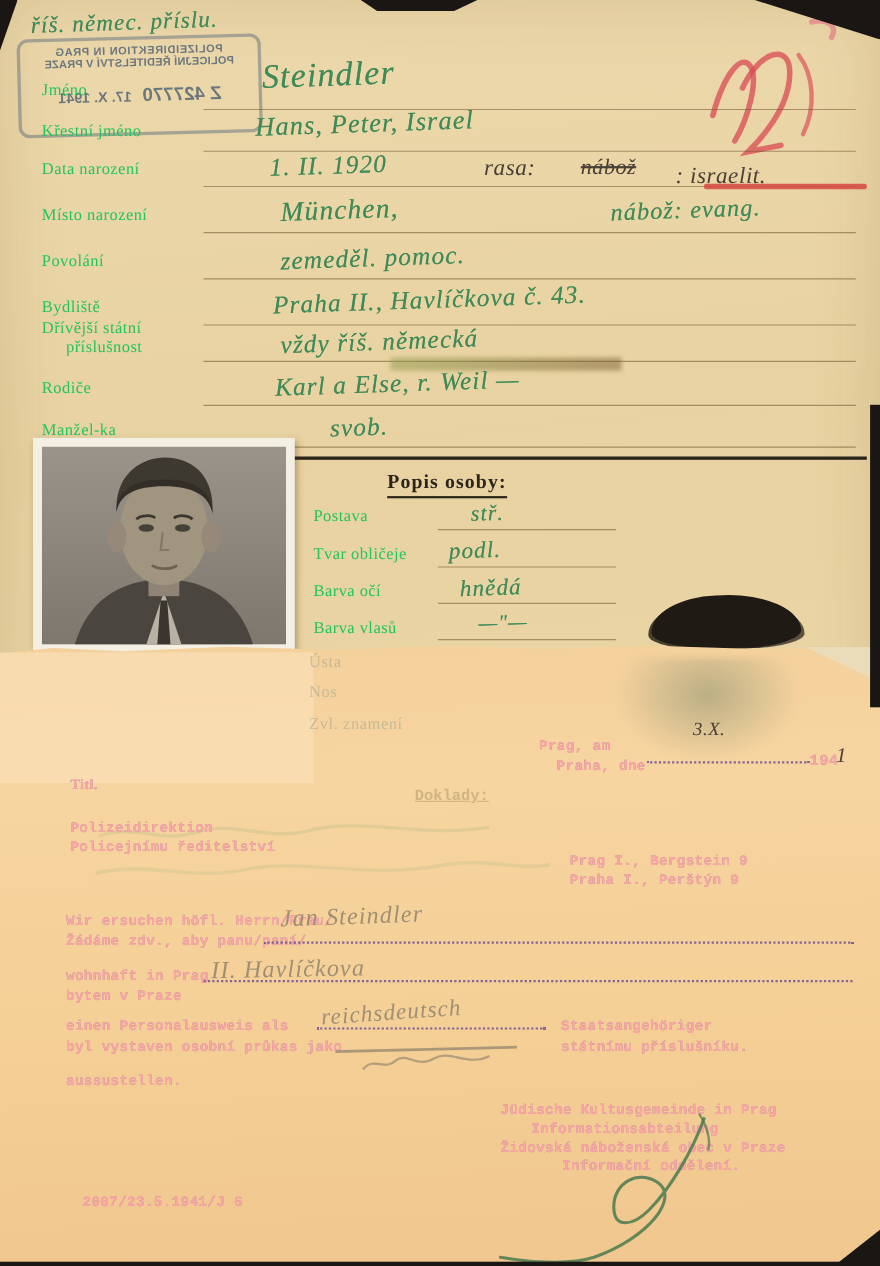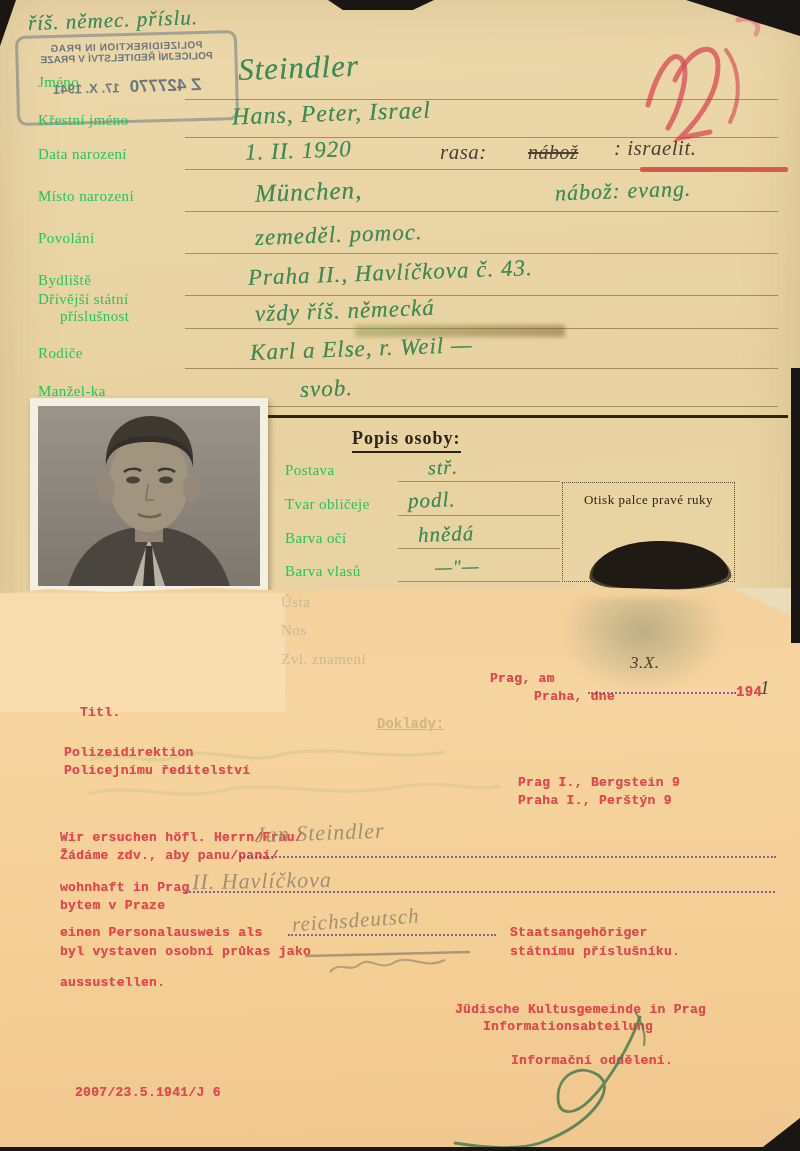--- a/index.html
+++ b/index.html
@@ -60,21 +60,21 @@
              box-shadow:0 -3px 7px rgba(70,45,15,.3); }
   .patch { position:absolute; left:0; top:593px; width:285px; height:119px; background:rgba(255,242,214,.30); }
   .cream-corner { position:absolute; left:731px; top:588px; width:69px; height:32px; background:#e7ddc0;
                   clip-path:polygon(0 0,100% 0,100% 100%); opacity:.8; }
 
   .ghost { position:absolute; color:rgba(120,145,135,.38); font-size:15px; letter-spacing:.5px; }
   .ghost-h { position:absolute; color:rgba(150,135,85,.40); font-size:14px; font-weight:bold;
              font-family:"Liberation Mono", monospace; text-decoration:underline;margin-left:25px; }
 
   .tw { position:absolute; font-family:"Liberation Mono", monospace; font-weight:bold; font-size:13px;
-        color:#ef4444; letter-spacing:.3px; white-space:nowrap; text-shadow:0 0 .5px rgba(106,71,149,.6); }
+        color:#fca5a5; letter-spacing:.3px; white-space:nowrap; text-shadow:0 0 .5px rgba(106,71,149,.6); }
   .dots { position:absolute; border-bottom:2px dotted rgba(106,71,149,.8); }
 
   svg.mark { position:absolute; overflow:visible; }
 </style>
 </head>
 <body>
 
 <div class="scan">
   <div class="card"></div>
 
@@ -102,21 +102,21 @@
 
   <div class="lbl" style="left:38px; top:112px;">Křestní jméno</div>
   <div class="fline" style="left:185px; top:98px; width:593px; height:40px;"></div>
   <div class="hw" style="left:232px; top:100px; font-size:24px;">Hans, Peter, Israel</div>
 
   <div class="lbl" style="left:38px; top:146px;">Data narození</div>
   <div class="fline" style="left:185px; top:130px; width:593px; height:40px;"></div>
   <div class="hw" style="left:245px; top:138px; font-size:23px;">1. II. 1920</div>
   <div class="ink" style="left:440px; top:140px; font-size:21px;">rasa:</div>
   <div class="ink struck" style="left:528px; top:141px; font-size:20px;">nábož</div>
-  <div class="ink" style="left:614px; top:136px; font-size:21px;">: israelit.</div>
+  <div class="ink" style="left:614px; top:147px; font-size:21px;">: israelit.</div>
   <div class="redbar" style="left:640px; top:167px; width:148px; height:5px;"></div>
 
   <div class="lbl" style="left:38px; top:188px;">Místo narození</div>
   <div class="fline" style="left:185px; top:172px; width:593px; height:40px;"></div>
   <div class="hw" style="left:255px; top:178px; font-size:25px;">München,</div>
   <div class="hw" style="left:555px; top:178px; font-size:22px;">nábož: evang.</div>
 
   <div class="lbl" style="left:38px; top:230px;">Povolání</div>
   <div class="fline" style="left:185px; top:214px; width:593px; height:40px;"></div>
   <div class="hw" style="left:255px; top:222px; font-size:23px;">zemeděl. pomoc.</div>
@@ -176,47 +176,44 @@
   <div class="lbl" style="left:285px; top:496px;">Tvar obličeje</div>
   <div class="fline" style="left:398px; top:500px; width:162px; height:16px;"></div>
   <div class="hw" style="left:408px; top:488px; font-size:21px;">podl.</div>
   <div class="lbl" style="left:285px; top:530px;">Barva očí</div>
   <div class="fline" style="left:398px; top:533px; width:162px; height:16px;"></div>
   <div class="hw" style="left:418px; top:522px; font-size:21px;">hnědá</div>
   <div class="lbl" style="left:285px; top:563px;">Barva vlasů</div>
   <div class="fline" style="left:398px; top:566px; width:162px; height:16px;"></div>
   <div class="hw" style="left:435px; top:556px; font-size:19px;">—"—</div>
 
-  <div class="fp-box">
-    <div class="fp-label">Otisk palce pravé ruky</div>
-  </div>
   <div class="fp-blob"></div>
 
   <div class="overlay"></div>
   <div class="patch"></div>
   <div class="cream-corner"></div>
   <div class="fp-smudge"></div>
 
   <div class="ghost" style="left:281px; top:594px;">Ústa</div>
   <div class="ghost" style="left:281px; top:622px;">Nos</div>
   <div class="ghost" style="left:281px; top:651px;">Zvl. znamení</div>
   <div class="ghost-h" style="left:352px; top:716px;">Doklady:</div>
   <svg class="mark" style="left:85px; top:742px;" width="420" height="70" viewBox="0 0 420 70">
     <path d="M5,18 C40,6 60,26 95,14 C130,4 160,24 200,12 C250,2 300,20 360,10" fill="none" stroke="#5a9a6a" stroke-width="3" opacity=".14"></path>
     <path d="M2,52 C50,40 90,60 140,48 C190,38 250,58 320,44 C360,38 390,50 415,44" fill="none" stroke="#5a9a6a" stroke-width="3" opacity=".12"></path>
   </svg>
 
   <div class="tw" style="left:490px; top:671px;">Prag, am</div>
-  <div class="tw" style="left:490px; top:689px;padding-left:44px;">Praha, dne</div>
+  <div class="tw" style="left:462px; top:689px;padding-left:44px;">Praha, dne</div>
   <div class="ink" style="left:630px; top:653px; font-size:17px;">3.X.</div>
   <div class="dots" style="left:588px; top:680px; width:148px; height:14px;"></div>
   <div class="tw" style="left:736px; top:684px; font-size:14px;">194</div>
   <div class="ink" style="left:760px; top:677px; font-size:19px;">1</div>
 
-  <div class="tw" style="left:80px; top:705px;">Titl.</div>
+  <div class="tw" style="left:64px; top:705px;font-family:Liberation Serif, serif;">Titl.</div>
   <div class="tw" style="left:64px; top:745px;">Polizeidirektion</div>
   <div class="tw" style="left:64px; top:763px;">Policejnímu ředitelství</div>
   <div class="tw" style="left:518px; top:775px;">Prag I., Bergstein 9</div>
   <div class="tw" style="left:518px; top:793px;">Praha I., Perštýn 9</div>
 
   <div class="tw" style="left:60px; top:830px;">Wir ersuchen höfl. Herrn/Frau/</div>
   <div class="tw" style="left:60px; top:848px;">Žádáme zdv., aby panu/paní/</div>
   <div class="dots" style="left:240px; top:844px; width:536px; height:14px;"></div>
   <div class="pencil" style="left:255px; top:820px; font-size:22px; transform:rotate(-2deg);">Jan Steindler</div>
 
@@ -233,20 +230,21 @@
   <div class="pencil" style="left:292px; top:908px; font-size:21px; transform:rotate(-4deg);">reichsdeutsch</div>
   <svg class="mark" style="left:295px; top:942px;" width="200" height="40" viewBox="0 0 200 40">
     <path d="M10,14 L175,10" stroke="#97896f" stroke-width="2.5" opacity=".8" fill="none"></path>
     <path d="M35,30 C45,18 55,32 65,22 C75,14 85,30 100,20 C115,12 130,28 150,18" stroke="#97896f" stroke-width="2" opacity=".7" fill="none"></path>
   </svg>
 
   <div class="tw" style="left:60px; top:975px;">aussustellen.</div>
 
   <div class="tw" style="left:455px; top:1002px;">Jüdische Kultusgemeinde in Prag</div>
   <div class="tw" style="left:483px; top:1019px;">Informationsabteilung</div>
+  <div class="tw" style="left:455px; top:1036px;">Židovská náboženská obec v Praze</div>
   <div class="tw" style="left:483px; top:1053px;margin-left:28px;">Informační oddělení.</div>
 
   <svg class="mark" style="left:440px; top:1005px;" width="240" height="145" viewBox="0 0 240 145">
     <path d="M200,12 C190,40 170,75 150,95 C135,110 118,112 118,92 C118,70 140,58 158,70 C178,84 150,120 100,138 C75,146 40,142 15,138" fill="none" stroke="#4a7a50" stroke-width="2.8" stroke-linecap="round" opacity=".85"></path>
     <path d="M196,8 C202,18 206,30 204,40" fill="none" stroke="#4a7a50" stroke-width="2.2" stroke-linecap="round" opacity=".7"></path>
   </svg>
 
   <div class="tw" style="left:75px; top:1085px;">2007/23.5.1941/J 6</div>
 
   <div class="edge tri-tr"></div>

